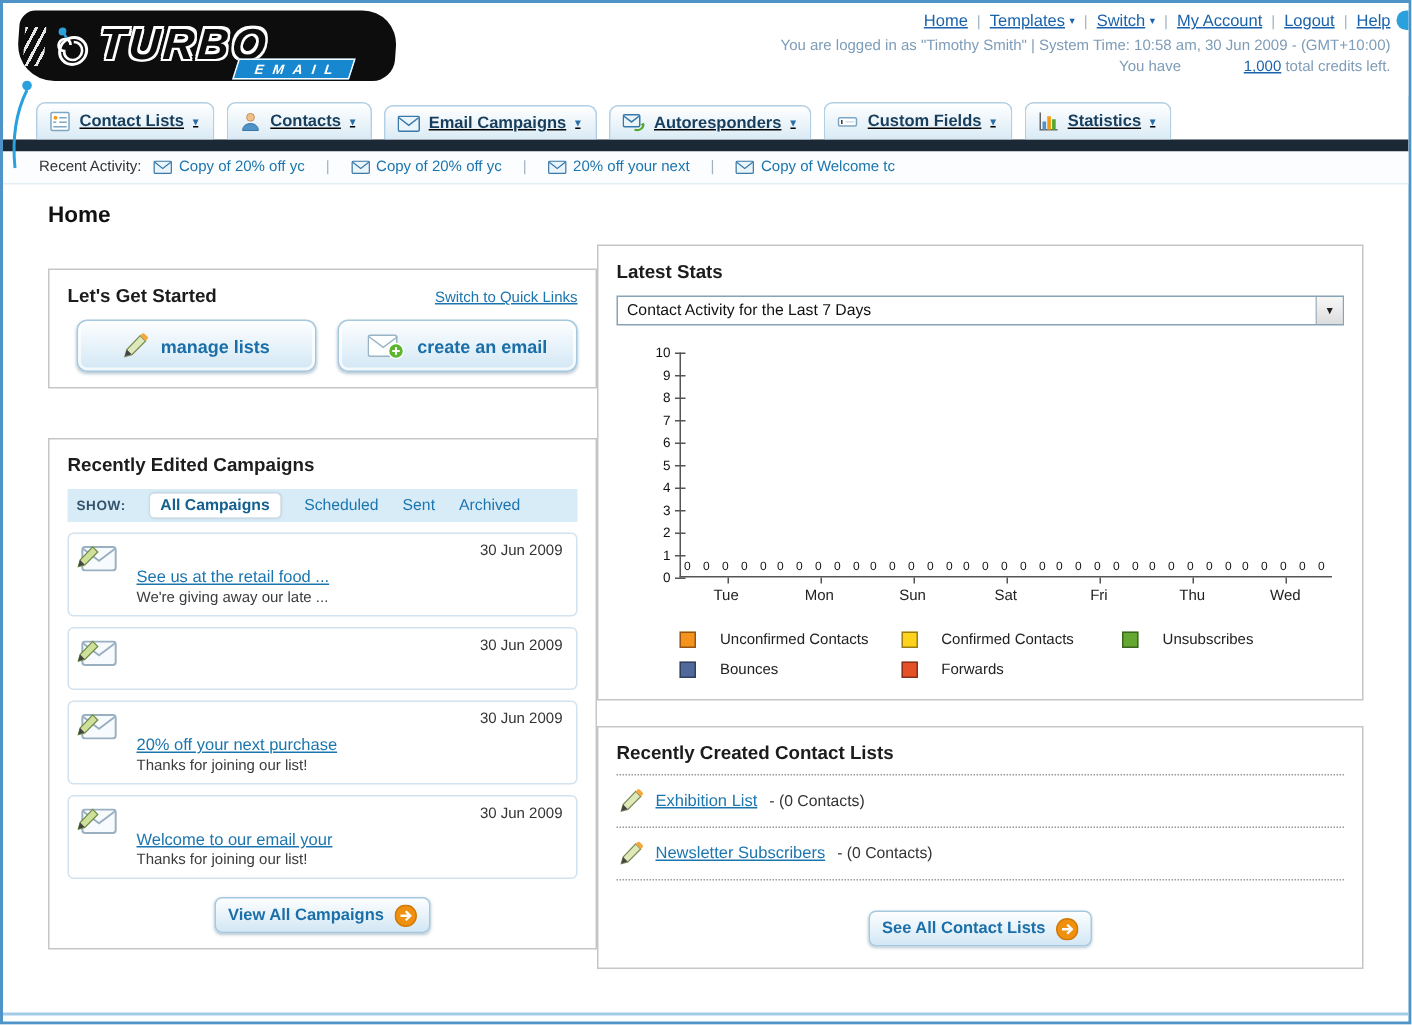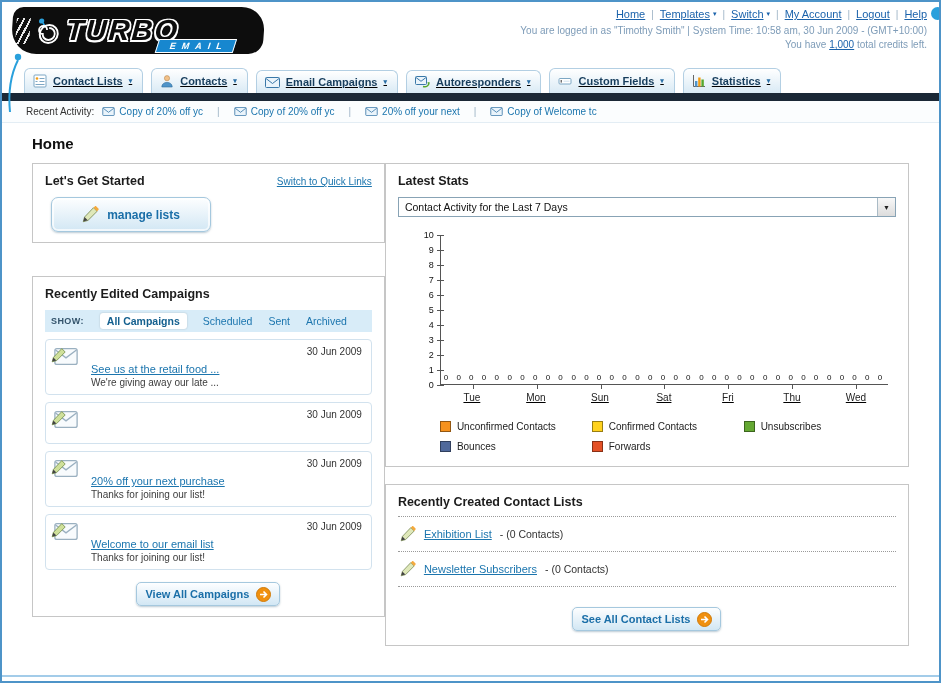--- a/index.html
+++ b/index.html
@@ -21,21 +21,21 @@
   .logo-cable { position:absolute; left:2px; top:50px; }
   .corner-dot { position:absolute; top:5px; right:-5px; width:13px; height:13px; border-radius:50%; background:#2aa0dc; }
 
   .header-right { position:absolute; top:6px; right:12px; text-align:right; }
   .top-links { font-size:11px; color:#8ba3b8; display:flex; align-items:center; justify-content:flex-end; }
   .top-links a { color:#1a62ab; text-decoration:underline; cursor:pointer; }
   .sep::before { content:"|"; color:#9db3c5; margin:0 6px; font-size:10px; }
   .dd-arrow { color:#1a62ab; font-size:7px; margin-left:3px; }
   .login-info { margin-top:5px; font-size:10px; color:#7e9cb8; }
   .credits { margin-top:3px; font-size:10px; color:#7e9cb8; }
-  .credits a { color:#1a62ab; text-decoration:underline; cursor:pointer; }
+  .credits a { color:#1a62ab; text-decoration:underline; cursor:pointer;margin-left:39px; }
 
   
   .nav-row { margin-top:4px;text-decoration:underline; }
   .tabs { display:flex; gap:8px; margin-left:22px; align-items:flex-end; }
   .tab { display:flex; align-items:center; gap:6px; padding:5px 10px 5px 8px;
          background:linear-gradient(#ffffff,#d9eaf5); border:1px solid #b3cfe3; border-bottom:none;
          border-radius:6px 6px 0 0; font-size:11px; font-weight:bold; color:#173d5c; cursor:pointer; }
   .tab .arrow { font-size:7px; color:#2a6ea5; }
   .tab-icon { display:flex; }
   .dark-bar { height:8px; background:#1b2836; }
@@ -49,21 +49,21 @@
   
   .content { padding:8px 30px 0; }
   .page-title { font-size:15px; font-weight:bold; color:#111; margin:4px 0 11px; }
   .columns { display:flex; justify-content:space-between; align-items:flex-start; }
   .col-left { width:373px; }
   .col-right { width:554px; }
   .panel { background:#fff; border:1px solid #c6c6c6; padding:10px 12px; }
   .panel-title { font-size:12.5px; font-weight:bold; color:#1c1c1c; }
 
   
-  .get-started { margin-bottom:33px; }
+  .get-started { margin-bottom:33px;margin-top:16px; }
   .gs-head { display:flex; justify-content:space-between; align-items:baseline; }
   .switch-link { font-size:10px; color:#1b75ae; text-decoration:underline; cursor:pointer; }
   .gs-buttons { display:flex; gap:14px; margin-top:9px; padding-left:6px; }
   .big-btn { width:160px; height:35px; border:1px solid #a5c8de; border-radius:7px;
              background:linear-gradient(#fdfeff,#d2e7f4);
              box-shadow:0 1px 2px rgba(120,150,170,.5), inset 0 0 0 2px rgba(255,255,255,.7);
              display:flex; align-items:center; justify-content:center; gap:8px;
              font-size:12px; font-weight:bold; color:#1b6fa8; cursor:pointer; font-family:inherit; }
 
   
@@ -87,32 +87,32 @@
 
   
   .stats { margin-bottom:17px; padding-bottom:12px; }
   .select { margin-top:9px; height:20px; border:1px solid #88a3b5; display:flex; align-items:center;
             font-size:10.5px; color:#111; padding-left:6px; cursor:pointer; }
   .select-caret { margin-left:auto; width:18px; align-self:stretch; background:linear-gradient(#f8f8f8,#dcdcdc);
                   border-left:1px solid #aabbc6; display:flex; align-items:center; justify-content:center; font-size:7px; color:#222; }
   .chart { display:flex; margin-top:18px; padding:0 8px 0 16px; }
   .y-col { width:26px; position:relative; height:150px; flex:none; }
   .ylab { position:absolute; right:6px; font-size:9px; color:#111; width:20px; text-align:right; }
-  .plot-wrap { flex:1;text-decoration:underline; }
+  .plot-wrap { flex:1; }
   .plot { display:flex; align-items:flex-end; position:relative; height:150px;
           border-left:1px solid #555; border-bottom:1px solid #555; }
   .ytick { position:absolute; left:-4px; width:7px; height:1px; background:#555; }
   .cgroup { flex:1; position:relative; height:100%; }
   .cgroup::after { content:""; position:absolute; bottom:-5px; left:50%; width:1px; height:4px; background:#555; }
   .cvals { position:absolute; bottom:2px; width:100%; text-align:center; font-size:8px; color:#111;
            letter-spacing:3px; white-space:nowrap; }
   .x-labels { display:flex; margin-top:7px; }
   .cxlab { flex:1; text-align:center; font-size:10px; color:#222; }
   .legend { margin:18px 0 2px 42px; display:flex; flex-wrap:wrap; row-gap:9px; }
-  .legend-item { width:33.3%; display:flex; align-items:center; gap:6px; font-size:10px; color:#222; }
+  .legend-item { width:33.3%; display:flex; align-items:center; gap:16px; font-size:10px; color:#222; }
   .swatch { width:11px; height:11px; border:1px solid rgba(0,0,0,.4); flex:none; }
 
   
   .cl-title { border-bottom:1px dotted #9a9a9a; padding-bottom:7px; }
   .cl-item { display:flex; align-items:center; gap:8px; padding:9px 2px; border-bottom:1px dotted #9a9a9a;
              font-size:10.5px; color:#333; }
   .cl-item a { font-size:11px; color:#1b75ae; text-decoration:underline; cursor:pointer; }
   .contact-lists .btn-row { margin-top:20px; margin-bottom:4px; }
 
   .footer-line { position:absolute; left:0; right:0; bottom:4px; height:2px; background:#a3cce9; }
@@ -286,20 +286,29 @@
           </div>
           <div class="gs-buttons">
             <button class="big-btn">
               <svg width="17" height="17" viewBox="0 0 16 16">
                   <path d="M10.8 1.6l3.4 3.4-8.6 8.6-4.4 1.2 1.2-4.4z" fill="#dfe8b9" stroke="#7a8a55" stroke-width=".8"></path>
                   <path d="M2.4 10.4l3 3-4.2 1.2z" fill="#444"></path>
                   <path d="M10.8 1.6l3.4 3.4 1.2-1.2c.4-.4.4-1.1 0-1.5l-1.9-1.9c-.4-.4-1.1-.4-1.5 0z" fill="#f4a93c"></path>
                 </svg>
               <span>manage lists</span>
             </button>
+            <button class="big-btn">
+              <svg width="25" height="18" viewBox="0 0 25 18">
+                  <rect x=".5" y="1.5" width="19" height="14" rx="1.5" fill="#fdfefe" stroke="#98b4c6"></rect>
+                  <path d="M1 2.5l9.5 7 9.5-7" fill="none" stroke="#98b4c6"></path>
+                  <circle cx="19" cy="12" r="5" fill="#5cb52e" stroke="#fff"></circle>
+                  <path d="M19 9.5v5M16.5 12h5" stroke="#fff" stroke-width="1.4"></path>
+                </svg>
+              <span>create an email</span>
+            </button>
           </div>
         </div>
 
         <div class="panel campaigns">
           <div class="panel-title">Recently Edited Campaigns</div>
           <div class="filter-bar">
             <span class="show-label">SHOW:</span>
             <a class="ftab active">All Campaigns</a>
             <a class="ftab">Scheduled</a>
             <a class="ftab">Sent</a>
@@ -361,21 +370,21 @@
               <svg width="24" height="17" viewBox="0 0 18 13">
                   <rect x=".5" y=".5" width="17" height="12" rx="1.5" fill="#f8fbfd" stroke="#9ab0c0"></rect>
                   <path d="M1 1.5l8 6 8-6" fill="none" stroke="#9ab0c0"></path>
                 </svg>
               <svg class="pencil-overlay" width="16" height="16" viewBox="0 0 16 16">
                   <path d="M10.8 1.6l3.4 3.4-8.6 8.6-4.4 1.2 1.2-4.4z" fill="#cfe09a" stroke="#6f8a45" stroke-width=".8"></path>
                   <path d="M2.4 10.4l3 3-4.2 1.2z" fill="#444"></path>
                 </svg>
             </span>
             <span class="camp-text">
-              <a class="camp-title">Welcome to our email list</a>
+              <a class="camp-title">Welcome to our email your</a>
               <span class="camp-sub">Thanks for joining our list!</span>
             </span>
             <span class="camp-date">30 Jun 2009</span>
           </div>
 
           <div class="btn-row">
             <button class="action-btn">
               <span>View All Campaigns</span>
               <svg width="15" height="15" viewBox="0 0 15 15">
                   <circle cx="7.5" cy="7.5" r="7" fill="#f0900f" stroke="#d07a08"></circle>

